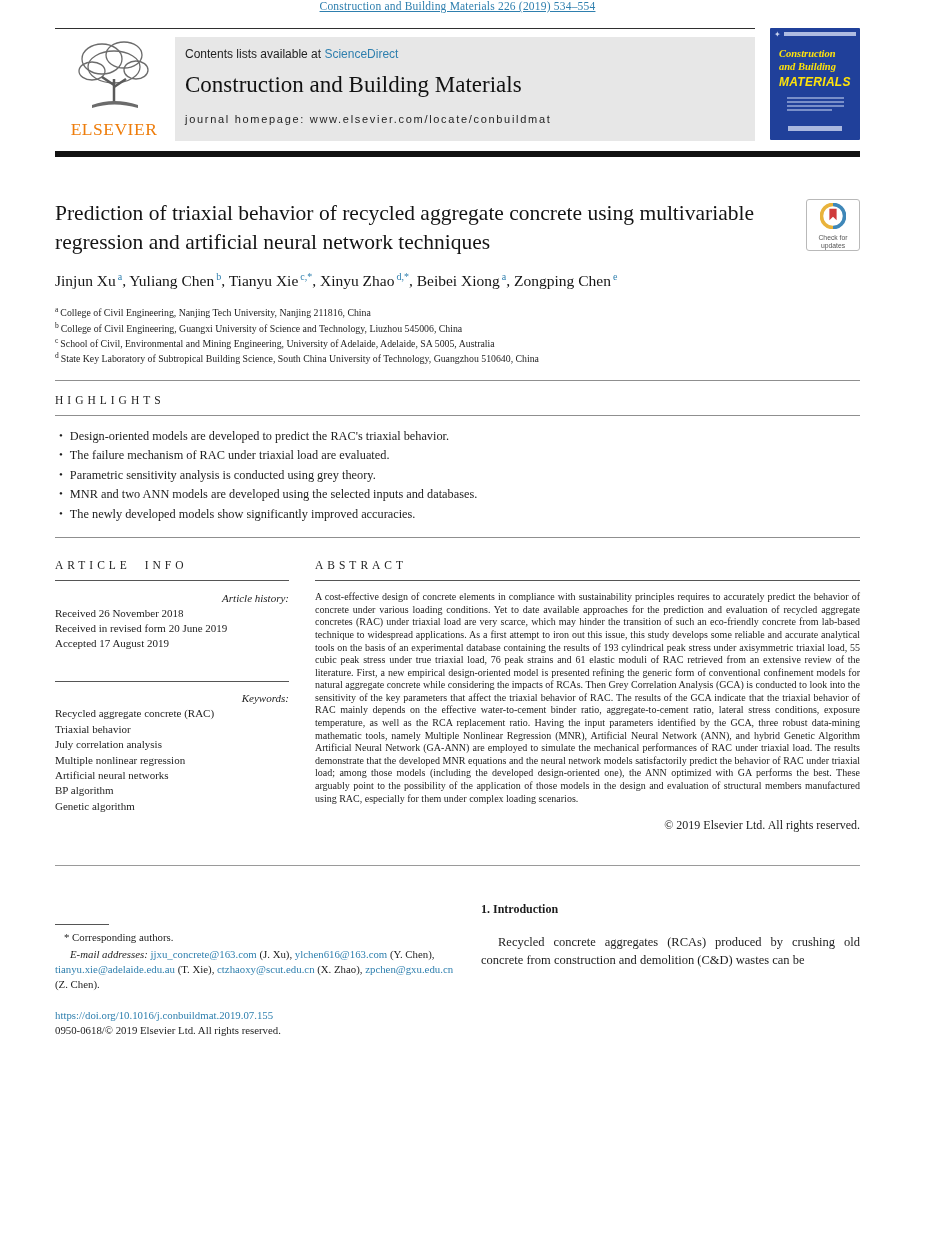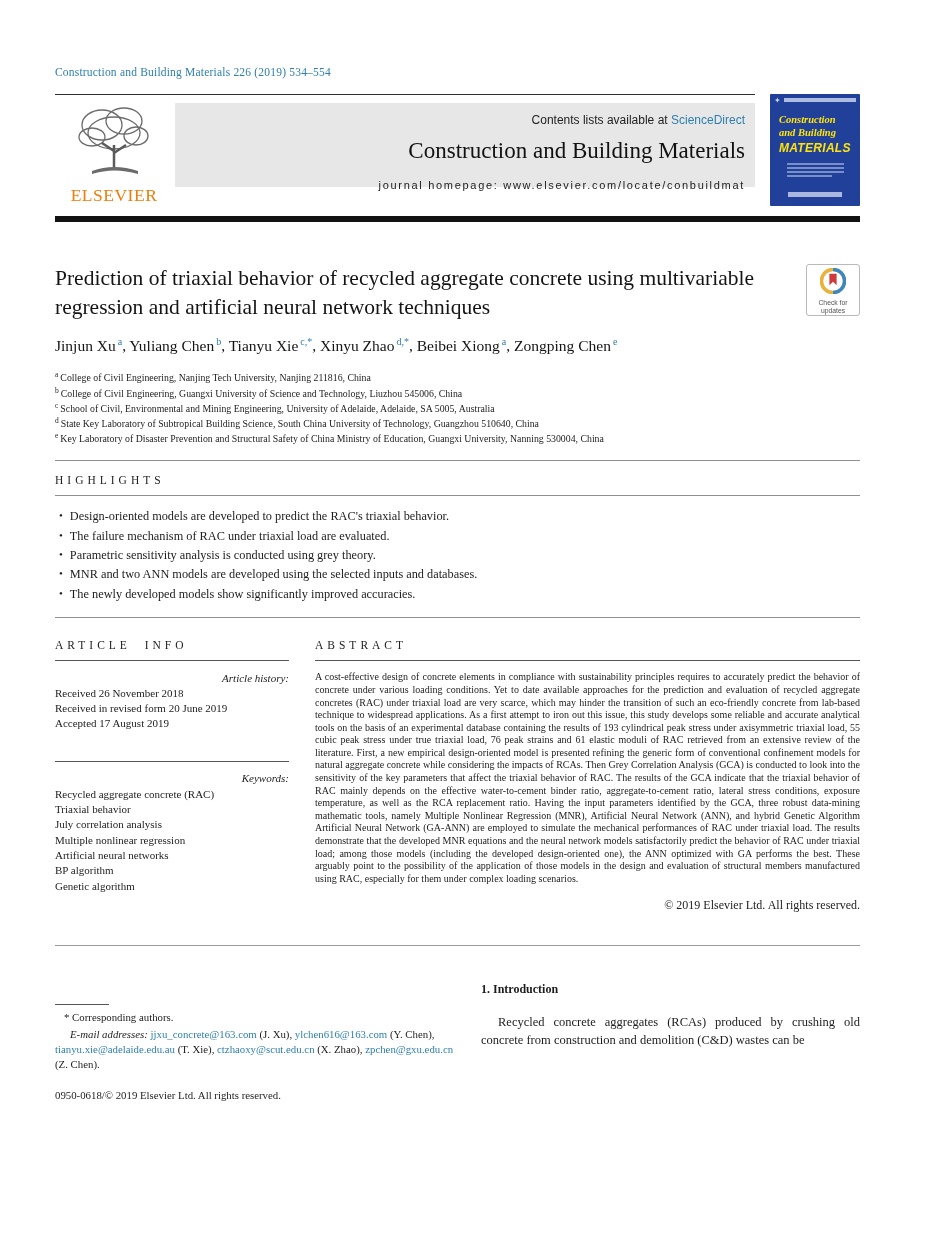--- a/index.html
+++ b/index.html
@@ -5,28 +5,28 @@
   html,body { margin:0; padding:0; background:#ffffff; }
   .page {
     position:relative; width:925px; height:1234px; margin:0 auto;
     box-sizing:border-box; padding:0 65px 0 55px;
     background:#fff; color:#1c1c1c; overflow:hidden;
     font-family:"Liberation Serif", serif;
   }
   a, .link { color:#2e7fae; text-decoration:none; }
 
   
-  .citation { padding-top:66px; font-size:11.5px; color:#2e7fae; letter-spacing:0.2px; }
+  .citation { text-align:center; font-size:11.5px; color:#2e7fae; letter-spacing:0.2px;text-decoration:underline; }
 
   
   .masthead { display:flex; margin-top:16px; align-items:flex-start; }
   .mast-left { flex:1; display:flex; border-top:1.5px solid #2f2f2f; padding-top:8px; }
   .logo-cell { width:118px; text-align:center; padding-right:2px; }
   .elsevier-word { color:#ee7d0c; font-size:17.5px; letter-spacing:0.5px; margin-top:0px; font-family:"Liberation Serif", serif; }
-  .gray-box { flex:1; background:#e7e7e7; text-align:right; padding:10px 10px 24px; height:84px; box-sizing:border-box; }
+  .gray-box { flex:1; background:#e7e7e7; text-align:left; padding:10px 10px 24px; height:104px; box-sizing:border-box; }
   .contents-line { font-family:"Liberation Sans", sans-serif; font-size:12px; color:#222; }
   .journal-title { font-size:23px; margin-top:11px; color:#111; }
   .homepage { font-family:"Liberation Sans", sans-serif; font-size:11px; letter-spacing:1.7px; margin-top:15px; color:#222; }
 
   .cover { width:90px; height:112px; background:#20409a; margin-left:15px; margin-top:0px; position:relative; box-sizing:border-box; padding:20px 6px 0 9px; border-radius:1px; }
   .cover-band { position:absolute; top:4px; left:14px; right:4px; height:4px; background:#c8d2ee; opacity:.85; }
   .cover-tree { position:absolute; top:2px; left:4px; font-size:8px; color:#cdd6f0; }
   .cover-t1 { color:#ffe30a; font-style:italic; font-weight:bold; font-size:10.5px; line-height:1.2; font-family:"Liberation Serif", serif; }
   .cover-t2 { color:#ffe30a; font-style:italic; font-weight:bold; font-size:12px; letter-spacing:0.3px; margin-top:2px; font-family:"Liberation Sans", sans-serif; }
   .cover-lines { margin-top:8px; }
@@ -156,21 +156,20 @@
 
   <div class="authors">
     <span><span>Jinjun Xu</span><sup>a</sup><span>, </span></span><span><span>Yuliang Chen</span><sup>b</sup><span>, </span></span><span><span>Tianyu Xie</span><sup>c,*</sup><span>, </span></span><span><span>Xinyu Zhao</span><sup>d,*</sup><span>, </span></span><span><span>Beibei Xiong</span><sup>a</sup><span>, </span></span><span><span>Zongping Chen</span><sup>e</sup><span></span></span>
   </div>
 
   <div class="affiliations">
     <div><sup>a</sup><span>College of Civil Engineering, Nanjing Tech University, Nanjing 211816, China</span></div>
     <div><sup>b</sup><span>College of Civil Engineering, Guangxi University of Science and Technology, Liuzhou 545006, China</span></div>
     <div><sup>c</sup><span>School of Civil, Environmental and Mining Engineering, University of Adelaide, Adelaide, SA 5005, Australia</span></div>
     <div><sup>d</sup><span>State Key Laboratory of Subtropical Building Science, South China University of Technology, Guangzhou 510640, China</span></div>
-    <div><sup>e</sup><span>Key Laboratory of Disaster Prevention and Structural Safety of China Ministry of Education, Guangxi University, Nanning 530004, China</span></div>
   </div>
 
   <hr class="rule" style="margin-top:14px">
 
   <div class="sec-heading hl-heading">HIGHLIGHTS</div>
   <hr class="rule">
   <ul class="highlights-list">
     <li>Design-oriented models are developed to predict the RAC's triaxial behavior.</li>
     <li>The failure mechanism of RAC under triaxial load are evaluated.</li>
     <li>Parametric sensitivity analysis is conducted using grey theory.</li>
@@ -213,20 +212,21 @@
 
   <div class="bottom">
     <div class="foot-col">
       <hr class="foot-rule">
       <div class="corresponding">* Corresponding authors.</div>
       <div class="emails">
         <span class="ital-label">E-mail addresses:</span>
         <span> </span><a class="link" href="#">jjxu_concrete@163.com</a><span> (J. Xu), </span><a class="link" href="#">ylchen616@163.com</a><span> (Y. Chen), </span><a class="link" href="#">tianyu.xie@adelaide.edu.au</a><span> (T. Xie), </span><a class="link" href="#">ctzhaoxy@scut.edu.cn</a><span> (X. Zhao), </span><a class="link" href="#">zpchen@gxu.edu.cn</a><span> (Z. Chen).</span>
       </div>
       <div class="doi-block">
+        <div><a class="link" href="#">https://doi.org/10.1016/j.conbuildmat.2019.07.155</a></div>
         <div class="issn-line">0950-0618/© 2019 Elsevier Ltd. All rights reserved.</div>
       </div>
     </div>
     <div class="intro-col">
       <div class="intro-heading">1. Introduction</div>
       <div class="intro-para">Recycled concrete aggregates (RCAs) produced by crushing old concrete from construction and demolition (C&amp;D) wastes can be</div>
     </div>
   </div>
 
 </div>

